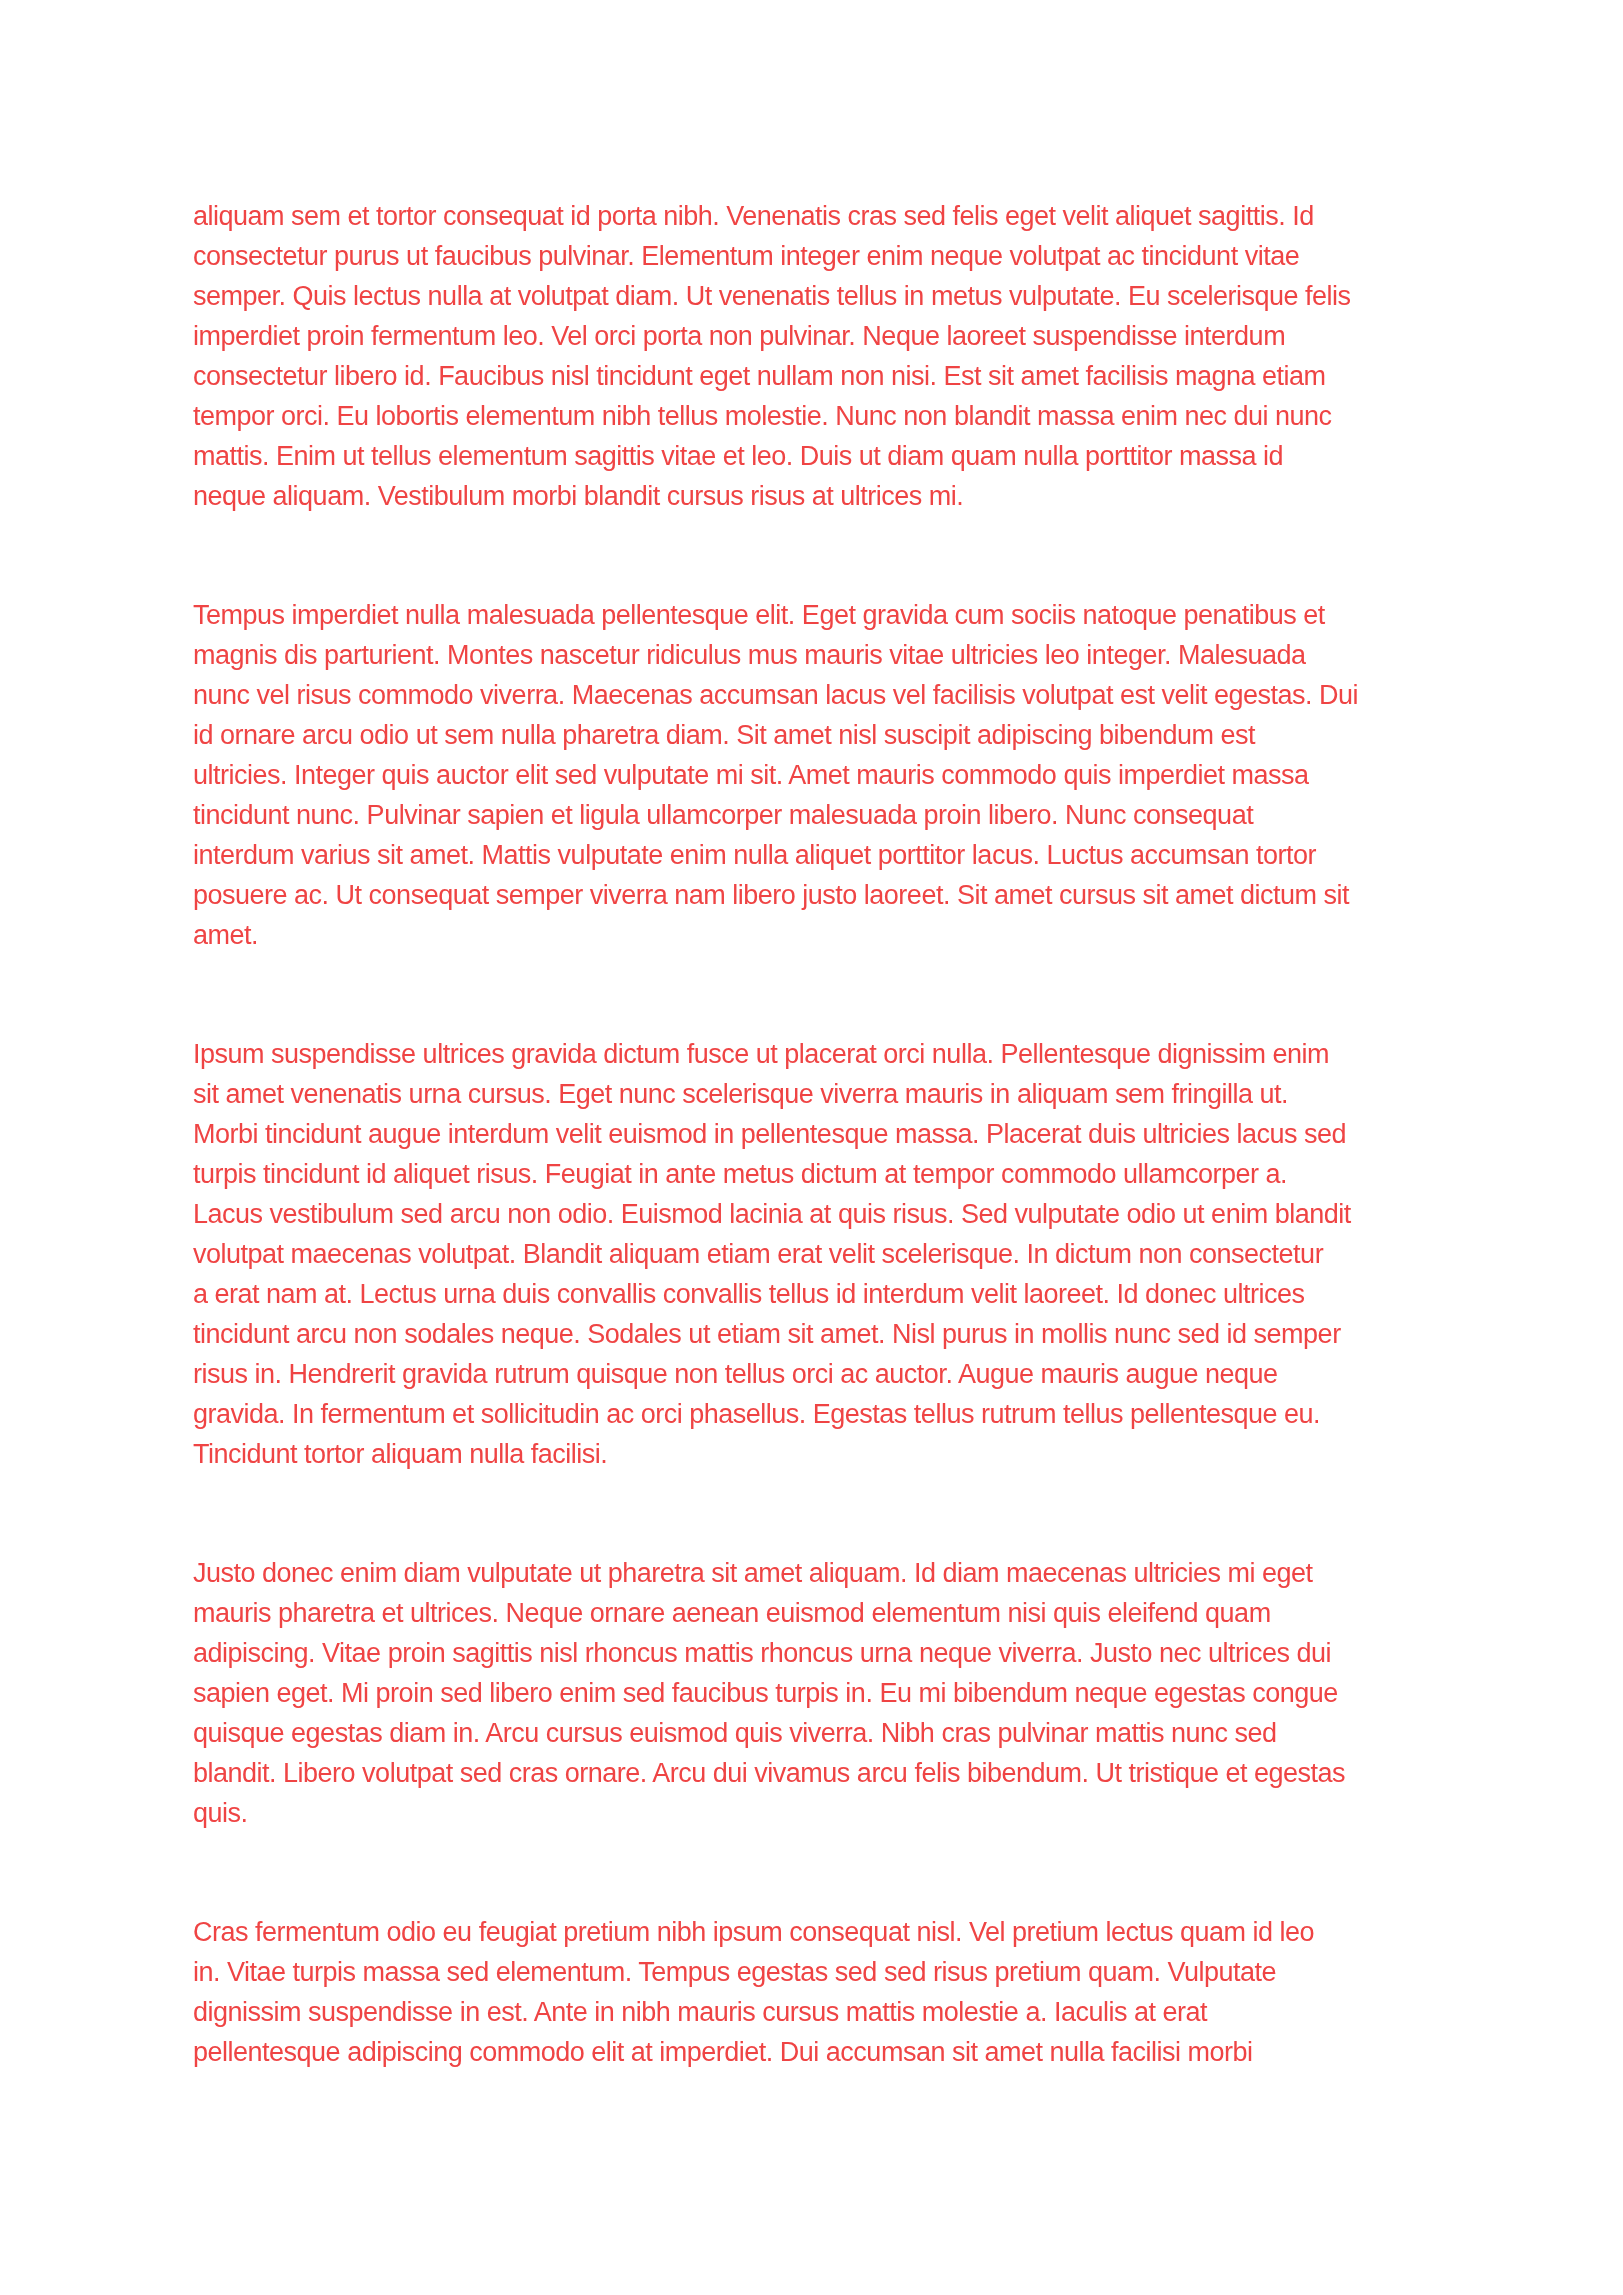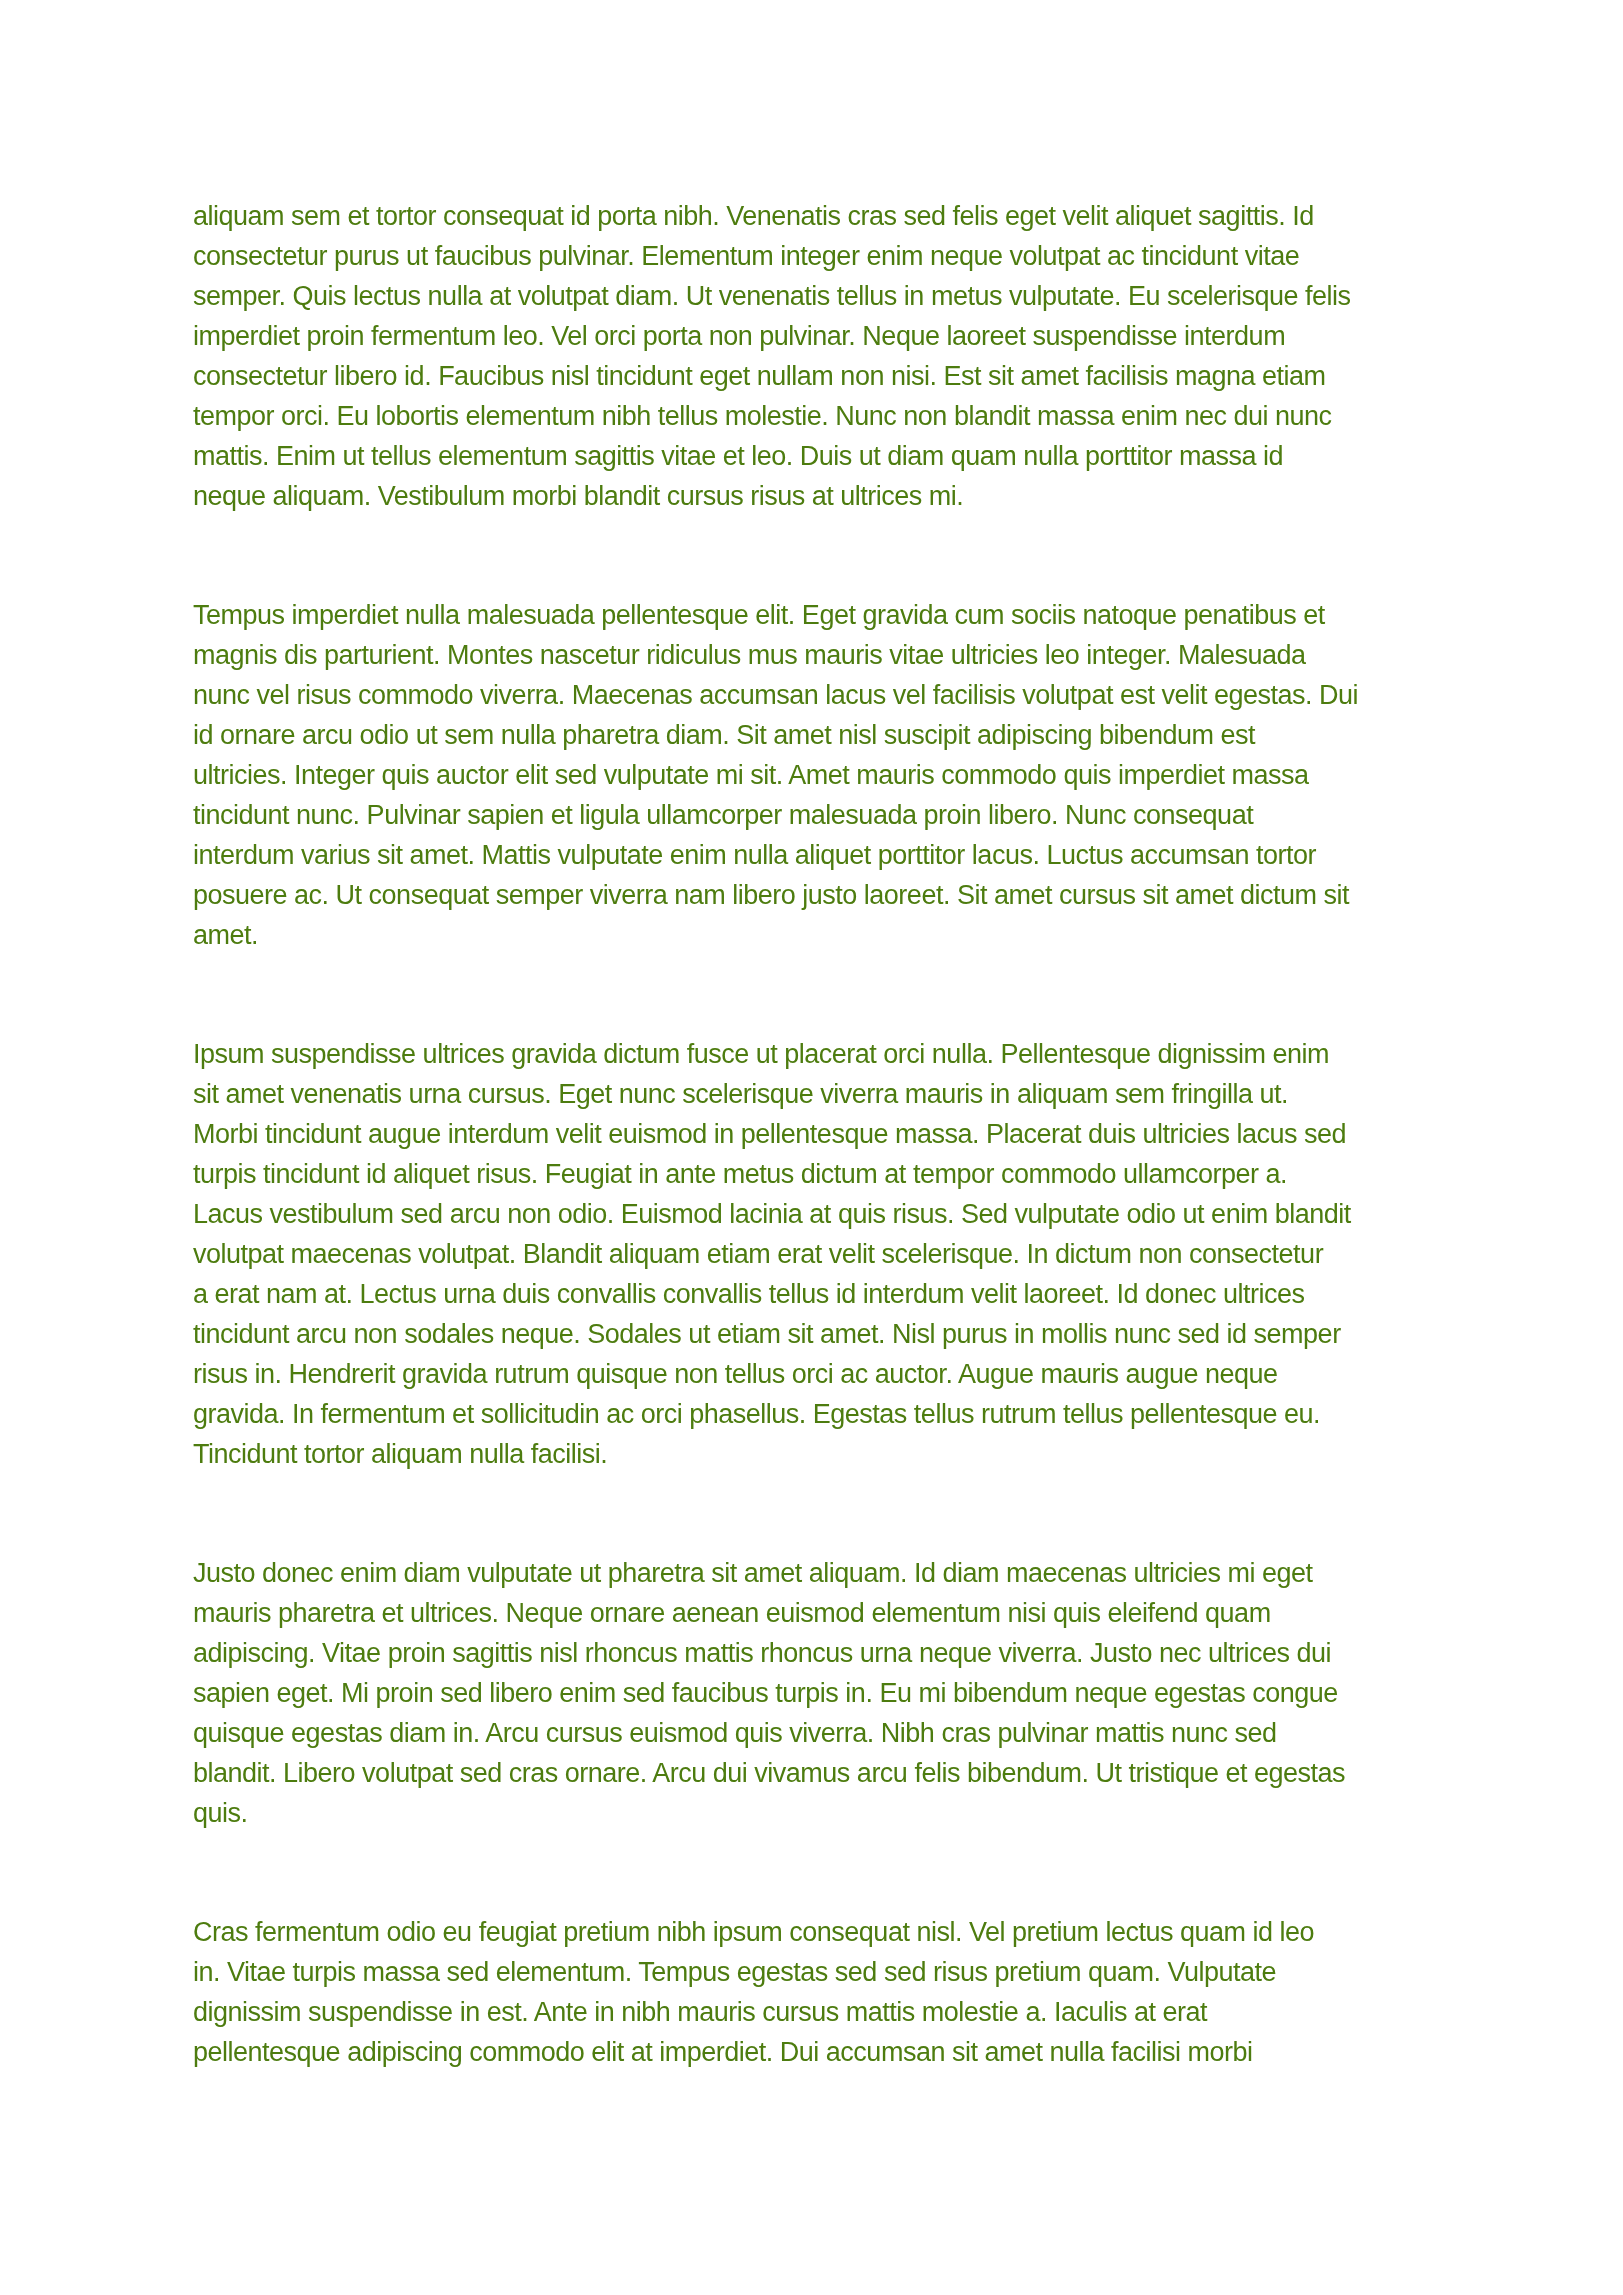--- a/index.html
+++ b/index.html
@@ -19,21 +19,21 @@
     position: absolute;
     left: 193px;
     top: 196px;
     width: 1243px;
     color: #000000;
   }
   .paragraph {
     font-size: 27px;
     line-height: 40px;
     letter-spacing: -0.5px;
-    color: #4d7c0f;
+    color: #ef4444;
     white-space: pre;          
     margin: 0 0 79px 0;       
     font-kerning: normal;
   }
   .paragraph:last-child {
     margin-bottom: 12px;
   }
 </style>
 </head>
 <body>

